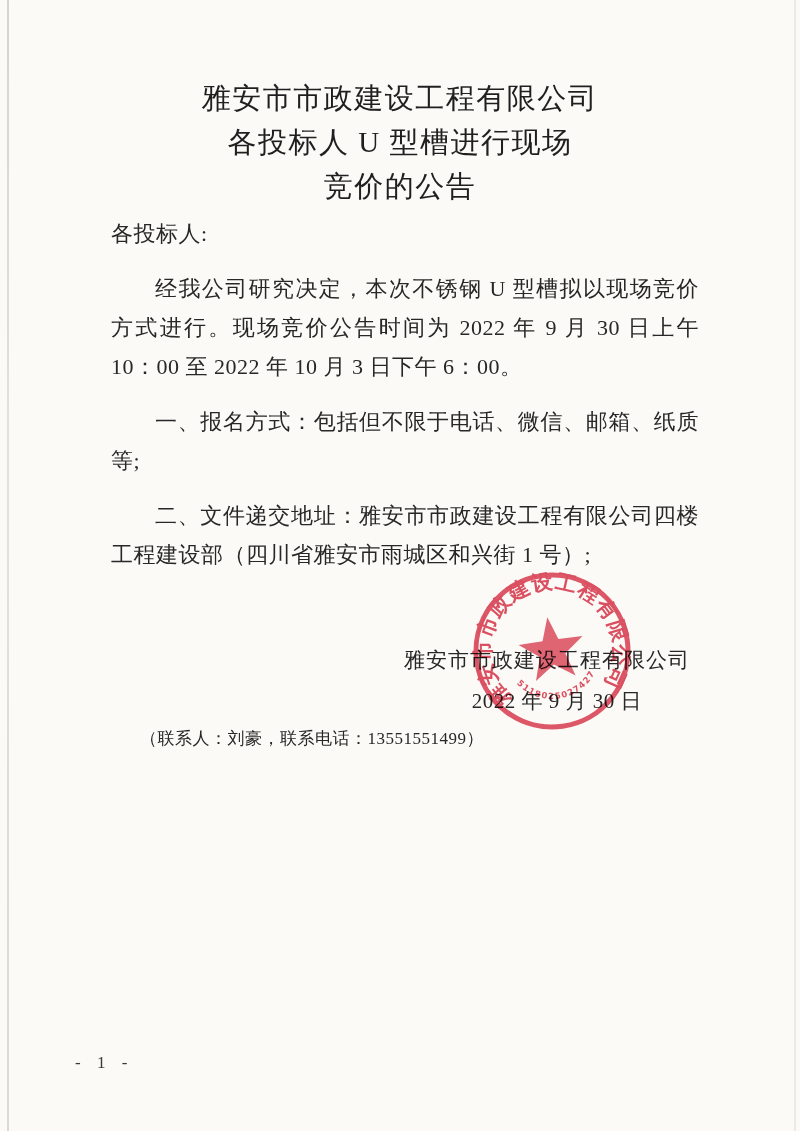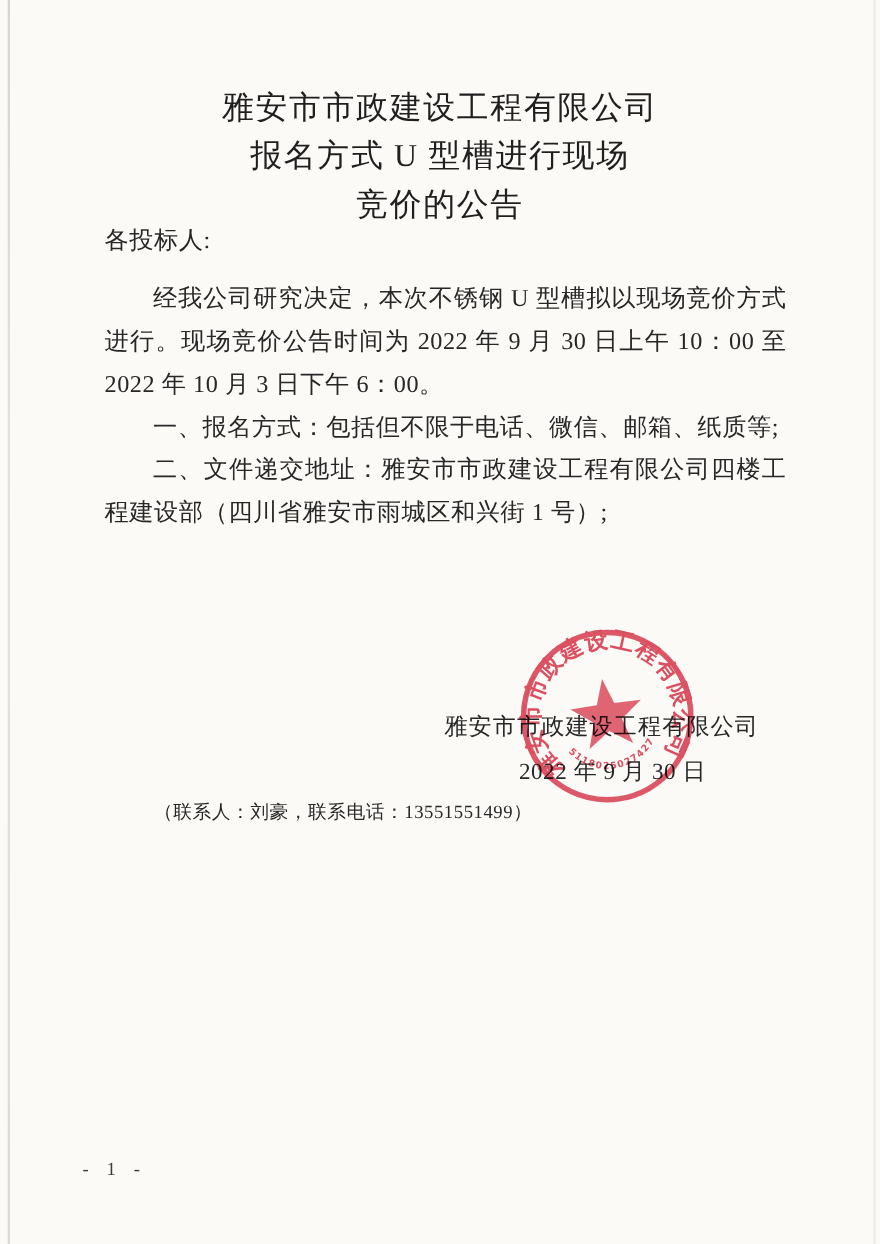--- a/index.html
+++ b/index.html
@@ -40,21 +40,21 @@
     font-weight:500;
     color:#1f1f1f;
   }
 
   .body-block{
     position:absolute;top:198px;left:95px;width:620px;
     font-size:22px;line-height:39px;
     letter-spacing:.5px;
     text-align:justify;
   }
-  .body-block p{margin:0;}
+  .body-block p{margin:16px;}
   .salutation{text-indent:0;}
   .para-indent{text-indent:2em;margin-top:14px !important;}
   .item{text-indent:2em;}
   .item-wrap{text-indent:2em;}
   .closing{text-indent:2em;}
 
   .sig-company{
     position:absolute;top:646px;right:110px;
     font-size:21px;letter-spacing:1px;white-space:nowrap;
   }
@@ -96,21 +96,21 @@
 </head>
 <body>
 
 <div class="page">
 
   <div class="scan-edge-left"></div>
   <div class="scan-edge-right"></div>
 
   <div class="title-block">
     <div>雅安市市政建设工程有限公司</div>
-    <div>报名方式 U 型槽进行现场</div>
+    <div>各投标人 U 型槽进行现场</div>
     <div>竞价的公告</div>
   </div>
 
   <div class="body-block">
     <p class="salutation">各投标人:</p>
     <p class="para-indent">经我公司研究决定，本次不锈钢 U 型槽拟以现场竞价方式进行。现场竞价公告时间为 2022 年 9 月 30 日上午 10：00 至 2022 年 10 月 3 日下午 6：00。</p>
     <p class="item">一、报名方式：包括但不限于电话、微信、邮箱、纸质等;</p>
     <p class="item-wrap">二、文件递交地址：雅安市市政建设工程有限公司四楼工程建设部（四川省雅安市雨城区和兴街 1 号）;</p>
   </div>
 

